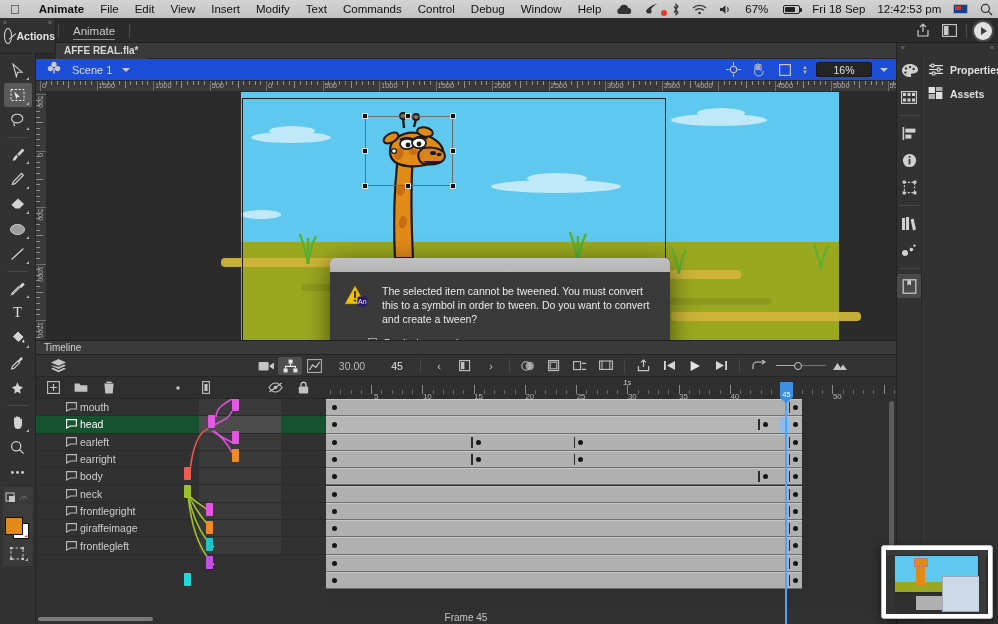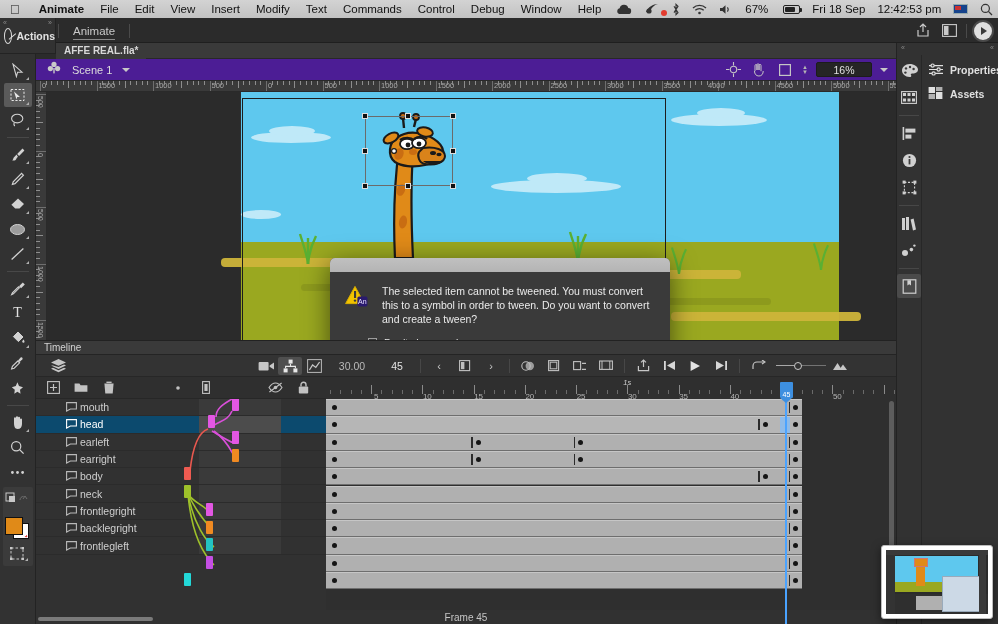--- a/index.html
+++ b/index.html
@@ -72,21 +72,21 @@
   }
   .tool{ width:28px;height:24px;display:flex;align-items:center;justify-content:center;color:#cfcfcf;position:relative;margin-bottom:1px;}
   .tool.sel{ background:#5a5a5a; border-radius:2px;}
   .tool .corner{ position:absolute; right:3px; bottom:2px; width:0;height:0;border-left:3px solid transparent;border-bottom:3px solid #b0b0b0;}
   .tool-sep{ width:22px;height:1px;background:#484848;margin:4px 0;}
   .swatch-wrap{ position:relative; width:30px;height:56px; margin-top:2px;}
   .sw-fill{ position:absolute; left:2px; top:8px; width:18px;height:18px; background:#e08a18; border:1px solid #111;}
   .sw-stroke{ position:absolute; left:12px; top:20px; width:16px;height:16px; background:#fff; border:1px solid #111;}
   .sw-stroke:after{ content:""; position:absolute; left:2px;top:2px;right:2px;bottom:2px; background:#fff;}
   .redline{ position:absolute; width:14px;height:1.5px;background:#e03030;transform:rotate(45deg);}
-  .stage-toolbar{ position:absolute; left:36px; top:59px; right:102px; height:22px; background:#4c1d95; border-bottom:1px solid #282828; display:flex; align-items:center; z-index:4;}
+  .stage-toolbar{ position:absolute; left:36px; top:59px; right:102px; height:22px; background:#1d4ed8; border-bottom:1px solid #282828; display:flex; align-items:center; z-index:4;}
   .st-left{ display:flex; align-items:center; gap:10px; padding-left:10px;}
   .scene-ic{ color:#cfcfcf; font-size:12px;}
   .scene-name{ font-size:11px; color:#dcdcdc;}
   .chev{ width:0;height:0;border-left:4px solid transparent;border-right:4px solid transparent;border-top:4px solid #c8c8c8;}
   .st-right{ margin-left:auto; display:flex; align-items:center; gap:8px; padding-right:8px;}
   .st-ic{ width:18px;height:18px;display:flex;align-items:center;justify-content:center;color:#c5c5c5;}
   .zoombox{ width:56px;height:15px;background:#252525;border:1px solid #1c1c1c;border-radius:2px;display:flex;align-items:center;justify-content:center;font-size:10.5px;color:#e0e0e0;}
   .spin{ display:flex;flex-direction:column;gap:1px;color:#b5b5b5;font-size:6px;line-height:5px;}
 
   .ruler-h{ position:absolute; left:36px; top:81px; right:102px; height:11px; background:#3a3a3a; border-bottom:1px solid #2a2a2a; overflow:hidden; z-index:3;}
@@ -139,21 +139,21 @@
   .sl-knob{ width:8px;height:8px;border:1.5px solid #c9c9c9;border-radius:50%;}
 
   .tl-header2{ height:22px; display:flex; background:#2f2f2f; border-bottom:1px solid #272727;}
   .lh-left{ width:290px; display:flex;align-items:center; padding-left:8px; gap:10px;}
   .lh-ic{ width:18px;height:18px;display:flex;align-items:center;justify-content:center;color:#c2c2c2;}
   .lh-right{ flex:1; position:relative; background:#2f2f2f;}
 
   .tl-body{ position:absolute; left:0; right:0; top:44px; bottom:0; display:flex;}
   .layers-col{ width:290px; background:#313131; position:relative; overflow:hidden;}
   .layer-row{ height:17.3px; display:flex; align-items:center; padding-left:28px; color:#cfcfcf; font-size:10.5px; border-bottom:1px solid #2b2b2b; position:relative;}
-  .layer-row.sel{ background:#0c4a6e; color:#fff;}
+  .layer-row.sel{ background:#14532d; color:#fff;}
   .layer-ic{ position:absolute; left:30px; width:11px;height:10px;}
   .layer-name{ padding-left:16px;}
   .parent-col{ position:absolute; left:163px; top:0; width:82px; bottom:0; background:#3a3a3a;}
   .layer-row.sel .parent-col{ background:#4c4c4c;}
 
   .frames-col{ flex:1; position:relative; background:#2f2f2f; overflow:hidden;}
   .fr-row{ position:absolute; left:0; height:17.3px; background:#b0b0b0; border-bottom:1px solid #6e6e6e; border-top:1px solid #c6c6c6;}
   .kf{ position:absolute; width:5px;height:5px;border-radius:50%;background:#151515;}
   .endbar{ position:absolute; width:1.5px; height:11px; background:#2b2b2b;}
   .playhead{ position:absolute; top:0; bottom:0; width:1.5px; background:#4aa3ff; z-index:3;}
@@ -606,21 +606,21 @@
       <div class="rtick" style="left: 631.15px; height: 4px;"></div>
       <div class="rtick" style="left: 636.8px; height: 4px;"></div>
       <div class="rtick" style="left: 642.45px; height: 4px;"></div>
       <div class="rtick" style="left: 648.1px; height: 4px;"></div>
       <div class="rtick" style="left: 653.75px; height: 7px;"></div>
       <div class="rtick" style="left: 659.4px; height: 4px;"></div>
       <div class="rtick" style="left: 665.05px; height: 4px;"></div>
       <div class="rtick" style="left: 670.7px; height: 4px;"></div>
       <div class="rtick" style="left: 676.35px; height: 4px;"></div>
       <div class="rtick major" style="left: 682px;"></div>
-      <div class="rlabel" style="left: 658px; margin-left: 12px;">4000</div>
+      <div class="rlabel" style="left: 658px;">4000</div>
       <div class="rtick" style="left: 687.65px; height: 4px;"></div>
       <div class="rtick" style="left: 693.3px; height: 4px;"></div>
       <div class="rtick" style="left: 698.95px; height: 4px;"></div>
       <div class="rtick" style="left: 704.6px; height: 4px;"></div>
       <div class="rtick" style="left: 710.25px; height: 7px;"></div>
       <div class="rtick" style="left: 715.9px; height: 4px;"></div>
       <div class="rtick" style="left: 721.55px; height: 4px;"></div>
       <div class="rtick" style="left: 727.2px; height: 4px;"></div>
       <div class="rtick" style="left: 732.85px; height: 4px;"></div>
       <div class="rtick major" style="left: 738.5px;"></div>
@@ -1216,21 +1216,21 @@
             <span class="layer-ic"><svg width="11" height="10" viewBox="0 0 11 10">
                 <path d="M0.6 0.6h9.8v6.4H4.4L0.6 9z" fill="none" stroke="#b9b9b9" stroke-width="1.1"></path>
               </svg></span>
             <span class="layer-name">frontlegright</span>
             <span class="parent-col"></span>
           </div>
           <div class="layer-row">
             <span class="layer-ic"><svg width="11" height="10" viewBox="0 0 11 10">
                 <path d="M0.6 0.6h9.8v6.4H4.4L0.6 9z" fill="none" stroke="#b9b9b9" stroke-width="1.1"></path>
               </svg></span>
-            <span class="layer-name">backlegright</span>
+            <span class="layer-name">giraffeimage</span>
             <span class="parent-col"></span>
           </div>
           <div class="layer-row">
             <span class="layer-ic"><svg width="11" height="10" viewBox="0 0 11 10">
                 <path d="M0.6 0.6h9.8v6.4H4.4L0.6 9z" fill="none" stroke="#b9b9b9" stroke-width="1.1"></path>
               </svg></span>
             <span class="layer-name">frontlegleft</span>
             <span class="parent-col"></span>
           </div>
           <svg width="290" height="190.3" style="position: absolute; left: 0px; top: 0px; pointer-events: none;">

